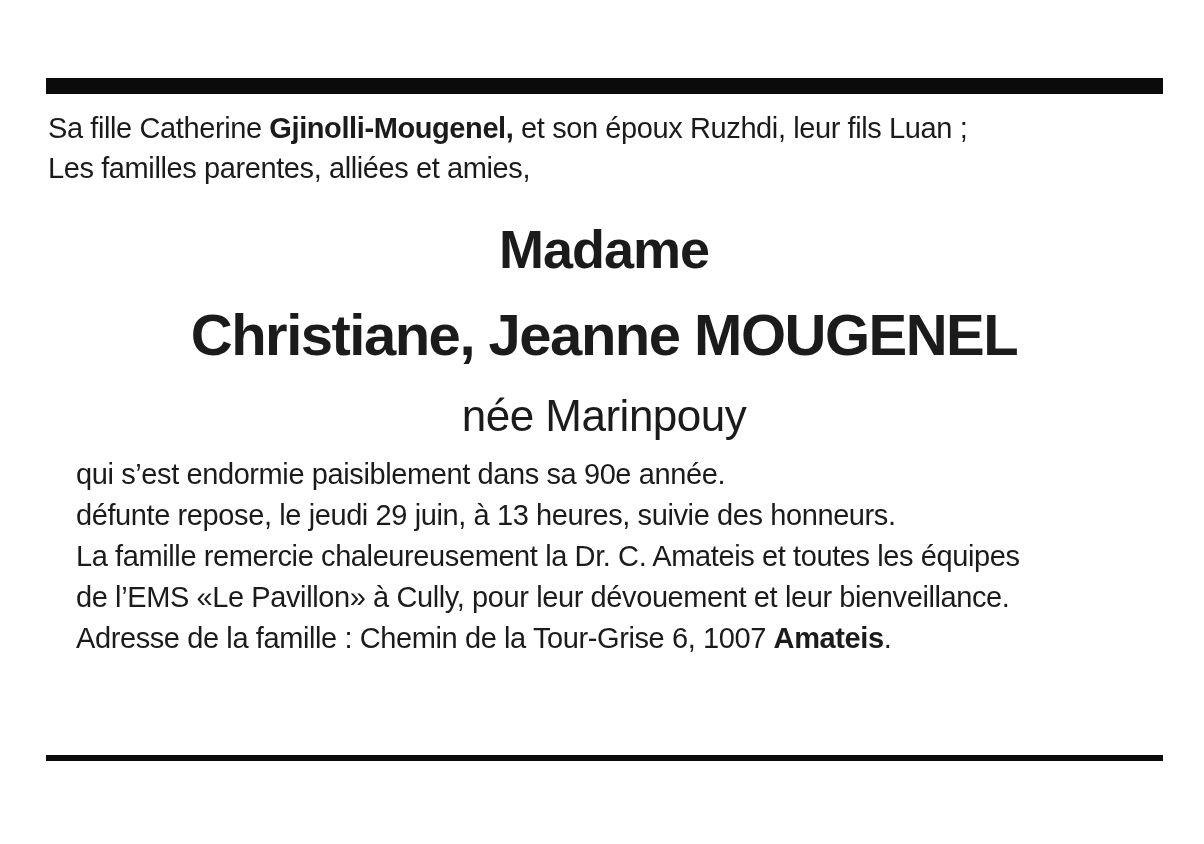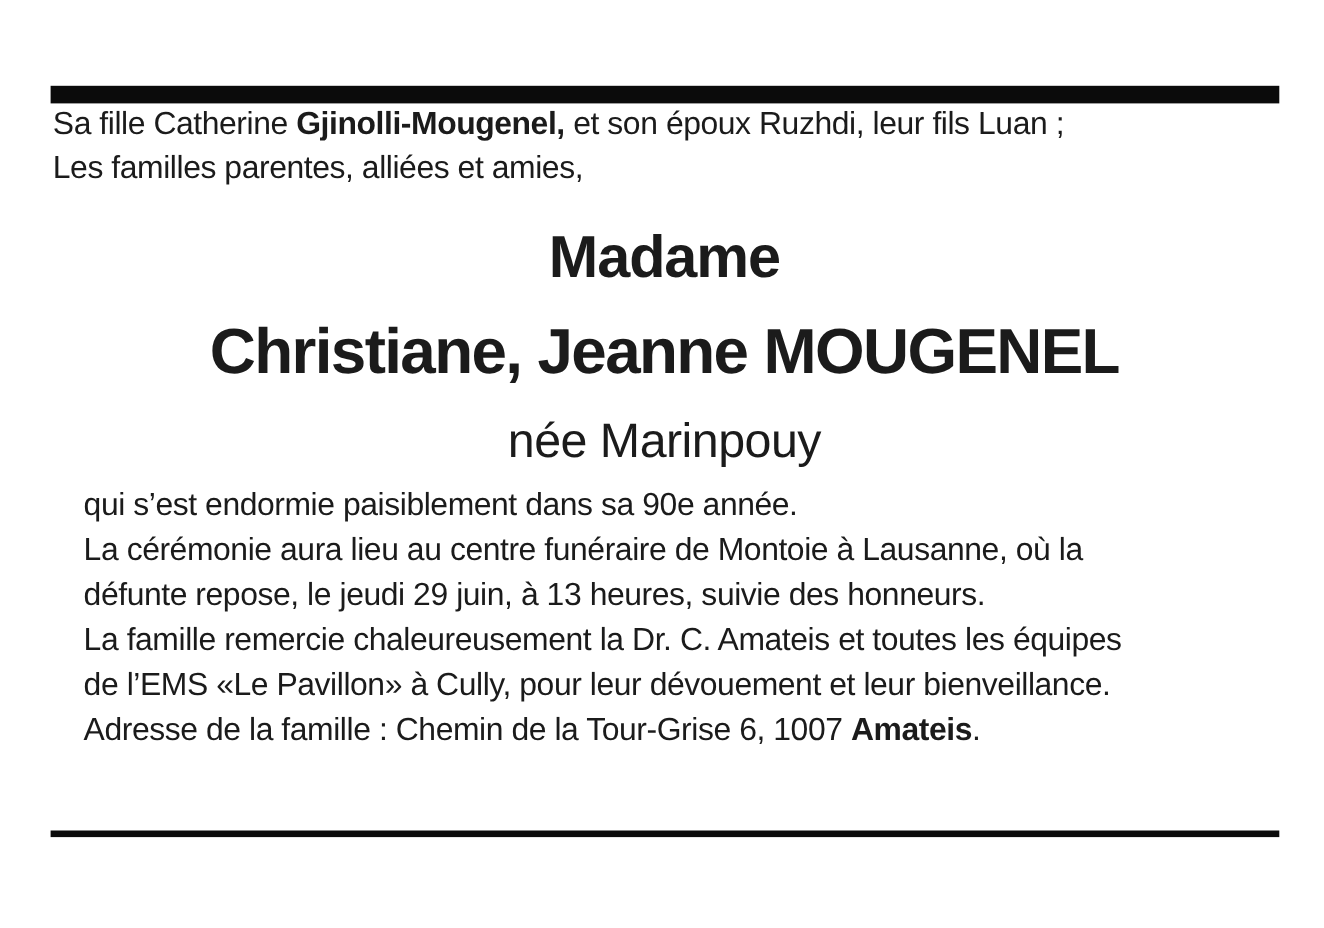--- a/index.html
+++ b/index.html
@@ -12,21 +12,21 @@
     width:1204px;height:844px;
     background:var(--bg);
     font-family:"Liberation Sans","DejaVu Sans",sans-serif;
     color:var(--text);
     overflow:hidden;
   }
   .page{position:relative;width:1204px;height:844px;background:var(--bg);}
   .rule{position:absolute;left:46px;width:1117px;background:var(--rule);}
   .rule-top{top:78px;height:16px;}
   .rule-bottom{top:755px;height:6px;}
-  .content{position:absolute;left:48px;top:93px;width:1112px;}
+  .content{position:absolute;left:48px;top:108px;width:1112px;}
   p{margin:0;}
   .intro p{
     font-size:29px;line-height:40px;letter-spacing:-0.4px;
     text-align:left;white-space:nowrap;
   }
   .b{font-weight:bold;}
   .title{
     margin-top:30px;text-align:center;font-weight:bold;
     font-size:54px;line-height:62px;letter-spacing:-1px;
   }
@@ -59,21 +59,20 @@
     </div>
 
     <p class="title">Madame</p>
 
     <p class="deceased-name">Christiane, Jeanne MOUGENEL</p>
 
     <p class="maiden">née Marinpouy</p>
 
     <div class="body-text">
       <p>qui s’est endormie paisiblement dans sa 90e année.</p>
-      <p>La cérémonie aura lieu au centre funéraire de Montoie à Lausanne, où la</p>
       <p>défunte repose, le jeudi 29 juin, à 13 heures, suivie des honneurs.</p>
       <p>La famille remercie chaleureusement la Dr. C. Amateis et toutes les équipes</p>
       <p>de l’EMS «Le Pavillon» à Cully, pour leur dévouement et leur bienveillance.</p>
       <p><span>Adresse de la famille : Chemin de la Tour-Grise 6, 1007 </span><span class="b">Amateis</span><span>.</span></p>
     </div>
 
   </div>
 
   <div class="rule rule-bottom"></div>
 

